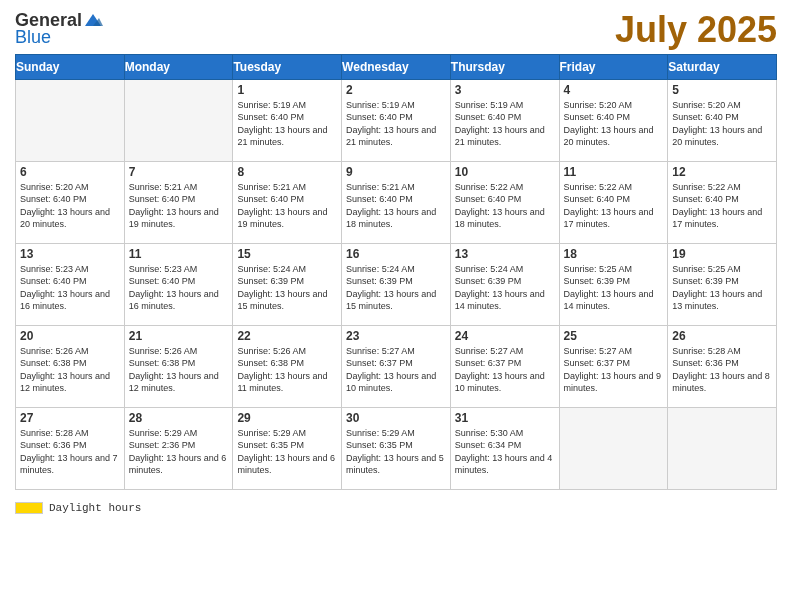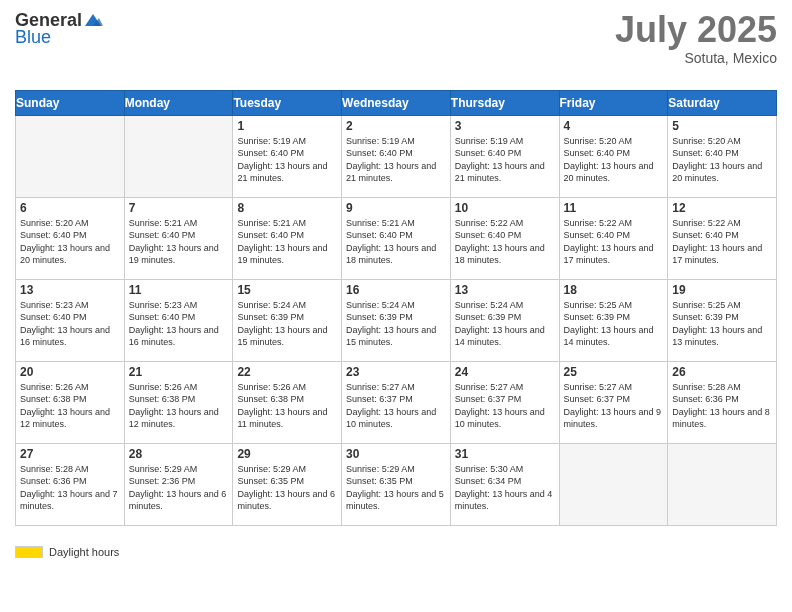--- a/index.html
+++ b/index.html
@@ -13,21 +13,21 @@
     .page {
       width: 792px;
       min-height: 612px;
       padding: 10px 15px 10px 15px;
       background: #fff;
     }
     .header {
       display: flex;
       justify-content: space-between;
       align-items: flex-start;
-      margin-bottom: 24px;
+      margin-bottom: 4px;
     }
     .logo {
       display: flex;
       align-items: center;
       gap: 2px;
     }
     .logo-text-general {
       font-size: 18px;
       font-weight: bold;
       color: #333;
@@ -36,21 +36,21 @@
       font-size: 18px;
       font-weight: normal;
       color: #1a6fc4;
     }
     .title-block {
       text-align: right;
     }
     .month-title {
       font-size: 36px;
       font-weight: bold;
-      color: #737373;
+      color: #a16207;
       line-height: 1.1;
     }
     .subtitle {
       font-size: 14px;
       color: #555;
     }
     .calendar {
       width: 100%;
       border-collapse: collapse;
       table-layout: fixed;
@@ -81,24 +81,25 @@
       font-weight: bold;
       display: block;
       margin-bottom: 2px;
     }
     .day-info {
       font-size: 9px;
       line-height: 1.4;
       color: #333;
     }
     .footer {
-      margin-top: 20px;
+      margin-top: 12px;
       display: flex;
       align-items: flex-end;
       gap: 6px;
+      font-family: Liberation Mono, monospace;
     }
     .daylight-swatch {
       width: 28px;
       height: 12px;
       background: #ffd700;
       border: 1px solid #ccc;
     }
     .footer-text {
       font-size: 11px;
       color: #333;
@@ -116,21 +117,20 @@
           <svg width="20" height="20" viewBox="0 0 20 20" style="margin-left:1px;margin-top:-2px;">
             <polygon points="2,16 10,4 18,16" fill="#2472c8"></polygon>
             <polygon points="10,16 16,8 20,16" fill="#1a5fa0" opacity="0.7"></polygon>
           </svg>
         </div>
         <span class="logo-text-blue" style="margin-top:-4px;">Blue</span>
       </div>
     </div>
     <div class="title-block">
       <div class="month-title">July 2025</div>
-      <div class="subtitle">Sotuta, Mexico</div>
     </div>
   </div>
 
   <table class="calendar">
     <thead>
       <tr>
         <th>Sunday</th>
         <th>Monday</th>
         <th>Tuesday</th>
         <th>Wednesday</th>

